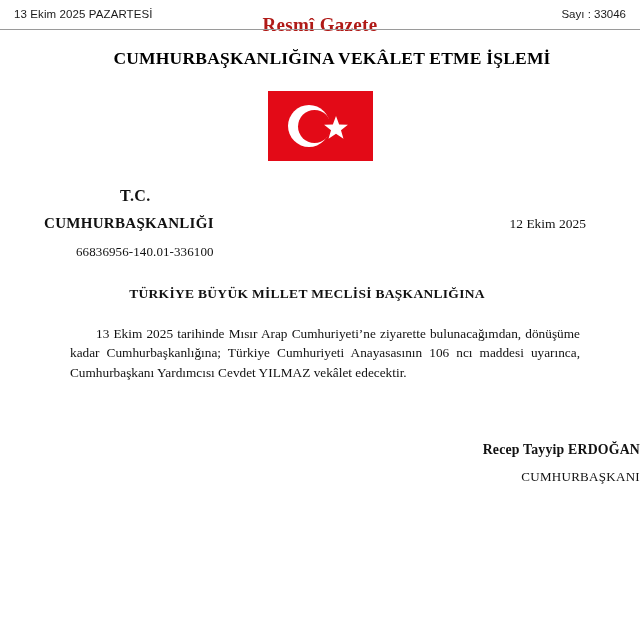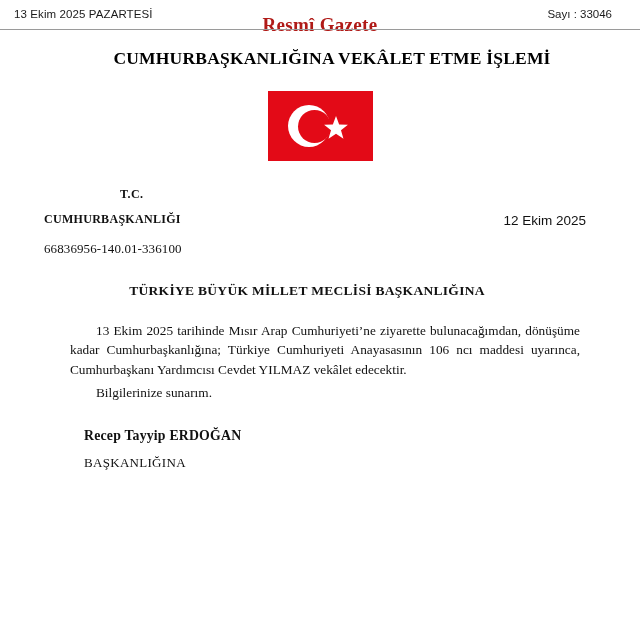--- a/index.html
+++ b/index.html
@@ -44,21 +44,21 @@
     top: 14px;
     text-align: center;
     font-family: "Liberation Serif", serif;
     font-size: 19px;
     font-weight: bold;
     color: #b01a17;
     letter-spacing: 0.3px;
   }
   .masthead-issue {
     position: absolute;
-    right: 28px;
+    right: 14px;
     top: 8px;
     font-family: "Liberation Sans", sans-serif;
     font-size: 11.5px;
     color: #1a1a1a;
     margin-left: 36px;
   }
   .header-rule {
     position: absolute;
     left: 0;
     right: 0;
@@ -124,50 +124,51 @@
 
   
   .letter {
     position: relative;
     margin: 26px 0 0 0;
     padding: 0 40px 0 44px;
     box-sizing: border-box;
   }
   .tc-line {
     font-family: "Liberation Serif", serif;
-    font-size: 12px;
+    font-size: 16px;
     font-weight: bold;
     letter-spacing: 0.4px;
     margin-left: 76px;
   }
   .org-row {
     position: relative;
     margin-top: 10px;
     height: 18px;
   }
   .org-line {
     position: absolute;
     left: 0;
     font-family: "Liberation Serif", serif;
-    font-size: 12px;
+    font-size: 15px;
     font-weight: bold;
     letter-spacing: 0.3px;
   }
   .date-line {
     position: absolute;
     right: 14px;
     top: 1px;
-    font-family: Liberation Sans, sans-serif;
+    font-family: Liberation Serif, serif;
     font-size: 13.5px;
   }
   .ref-line {
     margin-top: 11px;
     font-family: "Liberation Serif", serif;
     font-size: 13px;
     letter-spacing: 0.1px;
+    margin-left: 32px;
   }
 
   
   .addressee {
     margin-top: 26px;
     text-align: center;
     font-family: "Liberation Serif", serif;
     font-size: 13.5px;
     font-weight: bold;
     letter-spacing: 0.3px;
@@ -186,22 +187,22 @@
   .body-block p {
     margin: 4px;
     text-indent: 26px;
   }
   .body-block p + p {
     margin-top: 4px;
   }
 
   
   .signature {
-    margin-top: 25px;
-    text-align: left;
+    margin-top: 60px;
+    text-align: right;
     padding-left: 84px;
   }
   .sign-name {
     font-family: "Liberation Serif", serif;
     font-size: 13.8px;
     font-weight: bold;
     letter-spacing: 0.2px;
   }
   .sign-role {
     margin-top: 11px;
@@ -242,21 +243,20 @@
       <div class="org-line">CUMHURBAŞKANLIĞI</div>
       <div class="date-line">12 Ekim 2025</div>
     </div>
     <div class="ref-line">66836956-140.01-336100</div>
   </div>
 
   <div class="addressee">TÜRKİYE BÜYÜK MİLLET MECLİSİ BAŞKANLIĞINA</div>
 
   <div class="body-block">
     <p>13 Ekim 2025 tarihinde Mısır Arap Cumhuriyeti’ne ziyarette bulunacağımdan, dönüşüme kadar Cumhurbaşkanlığına; Türkiye Cumhuriyeti Anayasasının 106 ncı maddesi uyarınca, Cumhurbaşkanı Yardımcısı Cevdet YILMAZ vekâlet edecektir.</p>
-    <p>Bilgilerinize sunarım.</p>
   </div>
 
   <div class="signature">
     <div class="sign-name">Recep Tayyip ERDOĞAN</div>
-    <div class="sign-role">BAŞKANLIĞINA</div>
+    <div class="sign-role">CUMHURBAŞKANI</div>
   </div>
 
 </div>
 
 </body></html>

